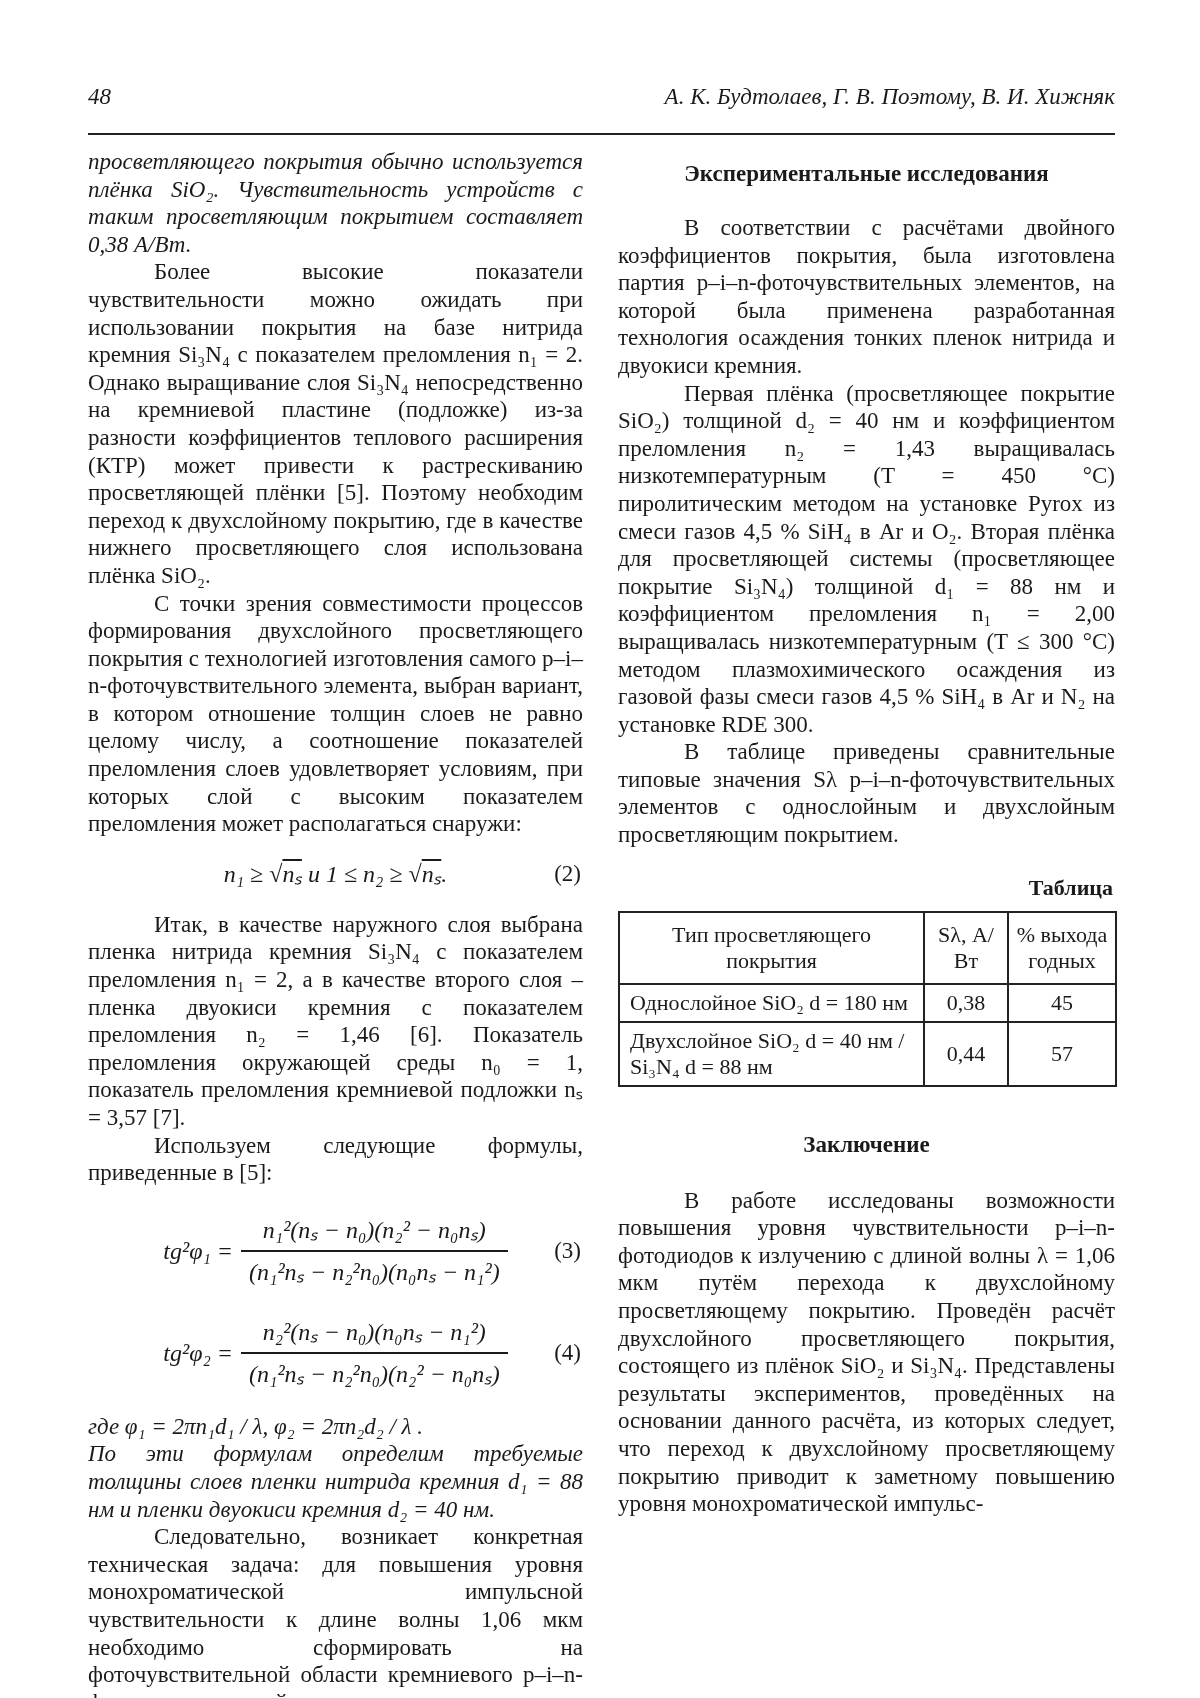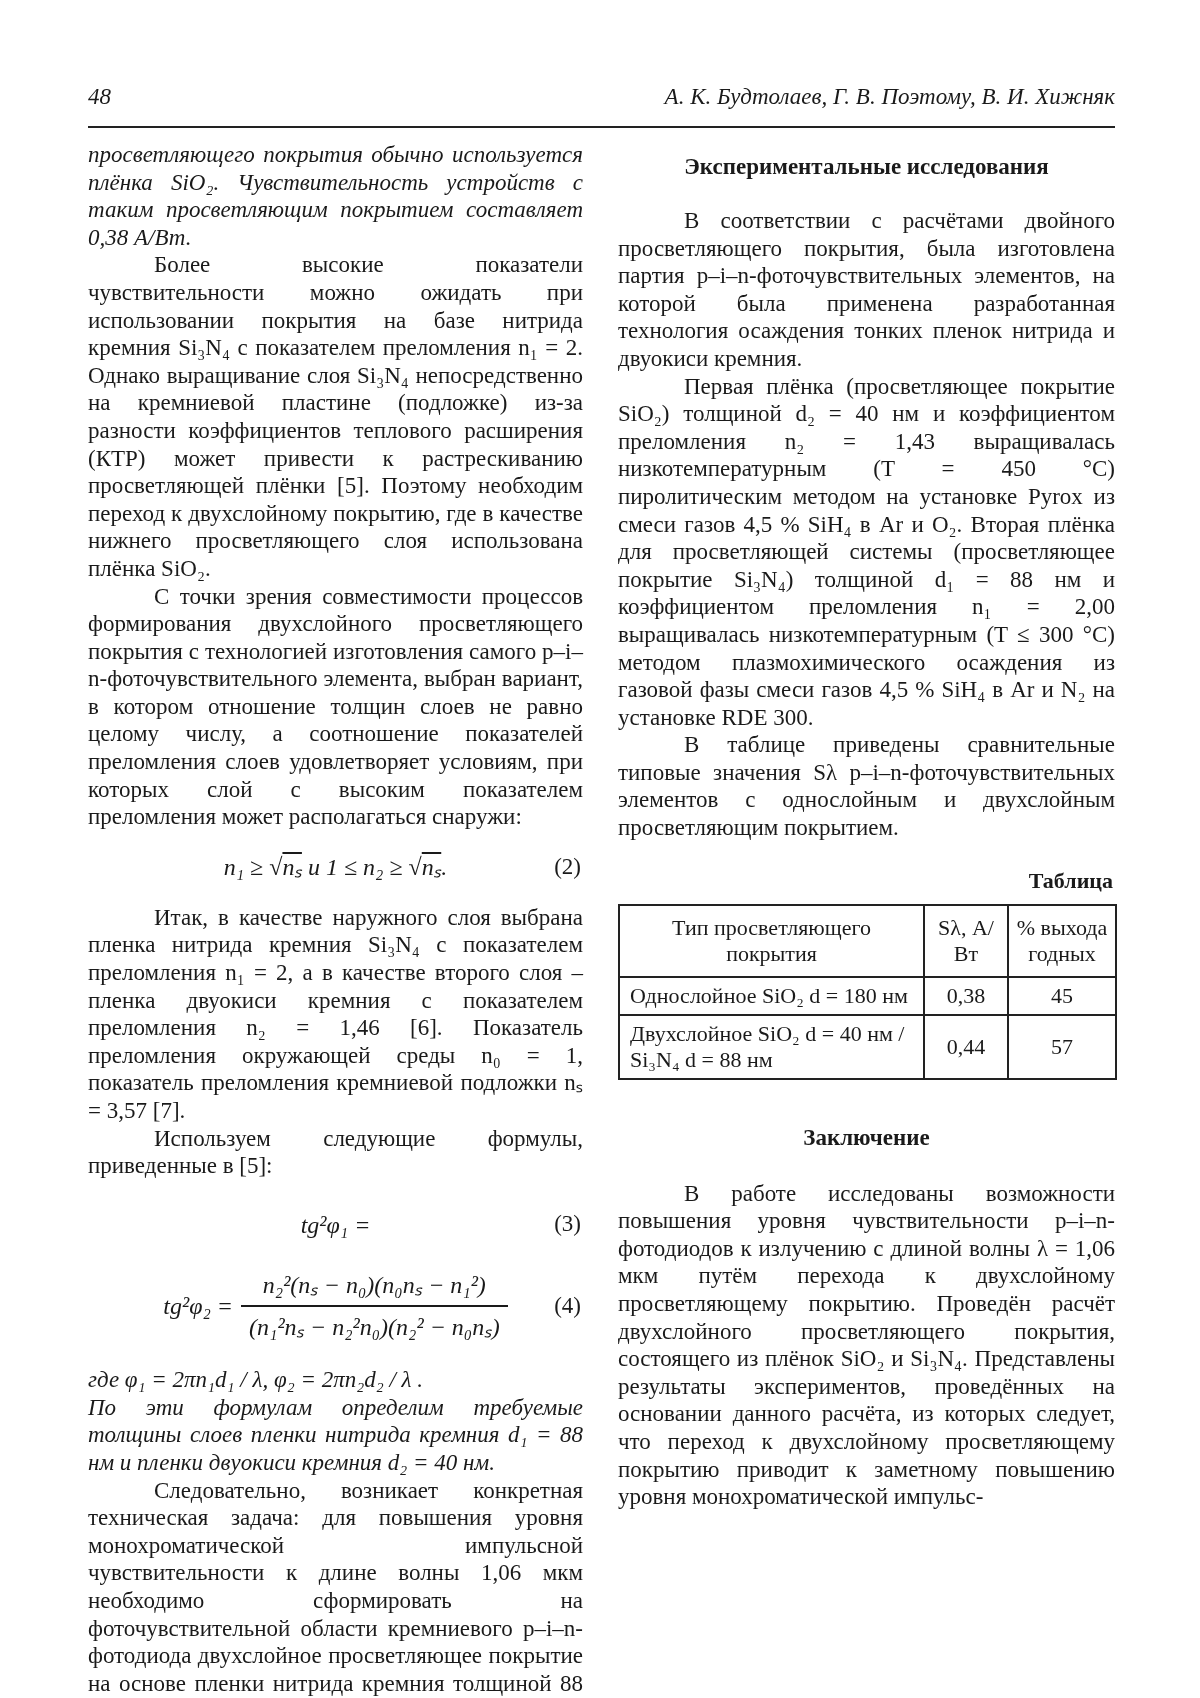--- a/index.html
+++ b/index.html
@@ -10,21 +10,21 @@
     background: #ffffff;
     box-sizing: border-box;
     padding: 84px 85px 0 88px;
     font-family: "Liberation Serif", serif;
     color: #1a1a1a;
     overflow: hidden;
   }
   header.runhead {
     display: flex; justify-content: space-between; align-items: flex-end;
     font-style: italic; font-size: 23px; line-height: 26px;
-    padding-bottom: 16px; border-bottom: 2px solid #222;
+    padding-bottom: 23px; border-bottom: 2px solid #222;
   }
   .columns { display: flex; gap: 35px; margin-top: 13px; }
   .col  { width: 495px; }
   .col.right { width: 497px; }
   .col p {
     margin: 0; text-indent: 66px; text-align: justify;
     font-size: 23px; line-height: 27.6px;
   }
   .col p.noindent { text-indent: 0; font-style: italic; }
   h2.sect {
@@ -80,40 +80,40 @@
       <div class="equation e2">
         <span class="eq-body"><span>n₁ ≥ √</span><span class="rad">nₛ</span><span>  и  1 ≤ n₂ ≥ √</span><span class="rad">nₛ</span><span>.</span></span>
         <span class="eq-num">(2)</span>
       </div>
 
       <p>Итак, в качестве наружного слоя выбрана пленка нитрида кремния Si₃N₄ с показателем преломления n₁ = 2, а в качестве второго слоя – пленка двуокиси кремния с показателем преломления n₂ = 1,46 [6]. Показатель преломления окружающей среды n₀ = 1, показатель преломления кремниевой подложки nₛ = 3,57 [7].</p>
       <p>Используем следующие формулы, приведенные в [5]:</p>
 
       <div class="equation e3">
         <span class="eq-body">
-          <span class="lhs">tg²φ₁ =</span>
+          <span class="lhs">tg²φ₁ =</span><span class="frac"><span class="fnum">n₁²(nₛ − n₀)(n₂² − n₀nₛ)</span><span class="fden">(n₁²nₛ − n₂²n₀)(n₀nₛ − n₁²)</span></span>
         </span>
         <span class="eq-num">(3)</span>
       </div>
 
       <div class="equation e4">
         <span class="eq-body">
           <span class="lhs">tg²φ₂ =</span><span class="frac"><span class="fnum">n₂²(nₛ − n₀)(n₀nₛ − n₁²)</span><span class="fden">(n₁²nₛ − n₂²n₀)(n₂² − n₀nₛ)</span></span>
         </span>
         <span class="eq-num">(4)</span>
       </div>
 
       <p class="noindent">где φ₁ = 2πn₁d₁ / λ,  φ₂ = 2πn₂d₂ / λ .</p>
       <p class="noindent">По эти формулам определим требуемые толщины слоев пленки нитрида кремния d₁ = 88 нм и пленки двуокиси кремния d₂ = 40 нм.</p>
       <p>Следовательно, возникает конкретная техническая задача: для повышения уровня монохроматической импульсной чувствительности к длине волны 1,06 мкм необходимо сформировать на фоточувствительной области кремниевого p–i–n-фотодиода двухслойное просветляющее покрытие на основе пленки нитрида кремния толщиной 88 нм и пленки двуокиси кремния толщиной 40 нм.</p>
     </section>
 
     <section class="col right">
       <h2 class="sect">Экспериментальные исследования</h2>
-      <p>В соответствии с расчётами двойного просветляющего покрытия, была изготовлена партия p–i–n-фоточувствительных элементов, на которой была применена разработанная технология осаждения тонких пленок нитрида и двуокиси кремния.</p>
+      <p>В соответствии с расчётами двойного коэффициентов покрытия, была изготовлена партия p–i–n-фоточувствительных элементов, на которой была применена разработанная технология осаждения тонких пленок нитрида и двуокиси кремния.</p>
       <p>Первая плёнка (просветляющее покрытие SiO₂) толщиной d₂ = 40 нм и коэффициентом преломления n₂ = 1,43 выращивалась низкотемпературным (T = 450 °С) пиролитическим методом на установке Pyrox из смеси газов 4,5 % SiH₄ в Ar и O₂. Вторая плёнка для просветляющей системы (просветляющее покрытие Si₃N₄) толщиной d₁ = 88 нм и коэффициентом преломления n₁ = 2,00 выращивалась низкотемпературным (T ≤ 300 °С) методом плазмохимического осаждения из газовой фазы смеси газов 4,5 % SiH₄ в Ar и N₂ на установке RDE 300.</p>
       <p>В таблице приведены сравнительные типовые значения Sλ p–i–n-фоточувствительных элементов с однослойным и двухслойным просветляющим покрытием.</p>
 
       <div class="table-label">Таблица</div>
 
       <table class="res">
         <colgroup>
             <col class="c1">
             <col class="c2">
             <col class="c3">

